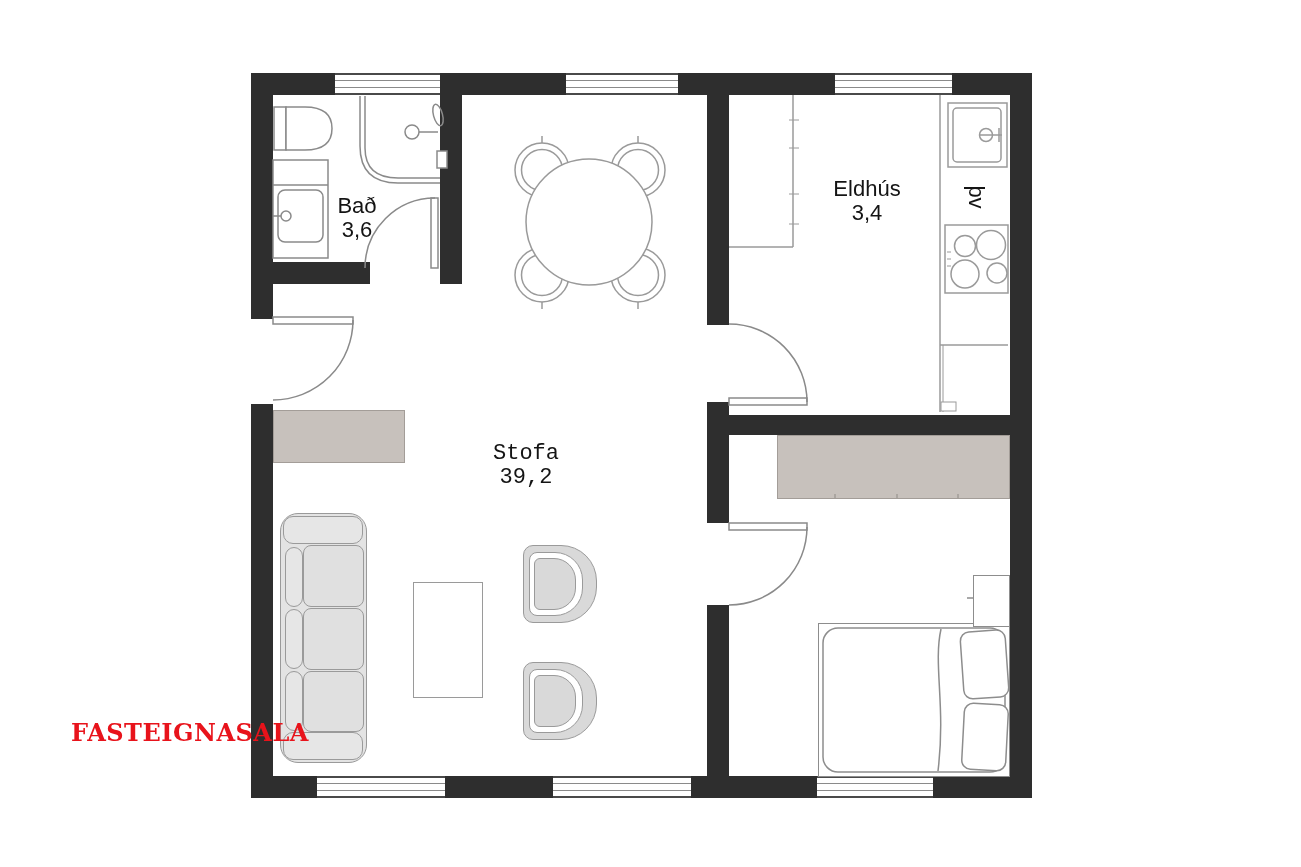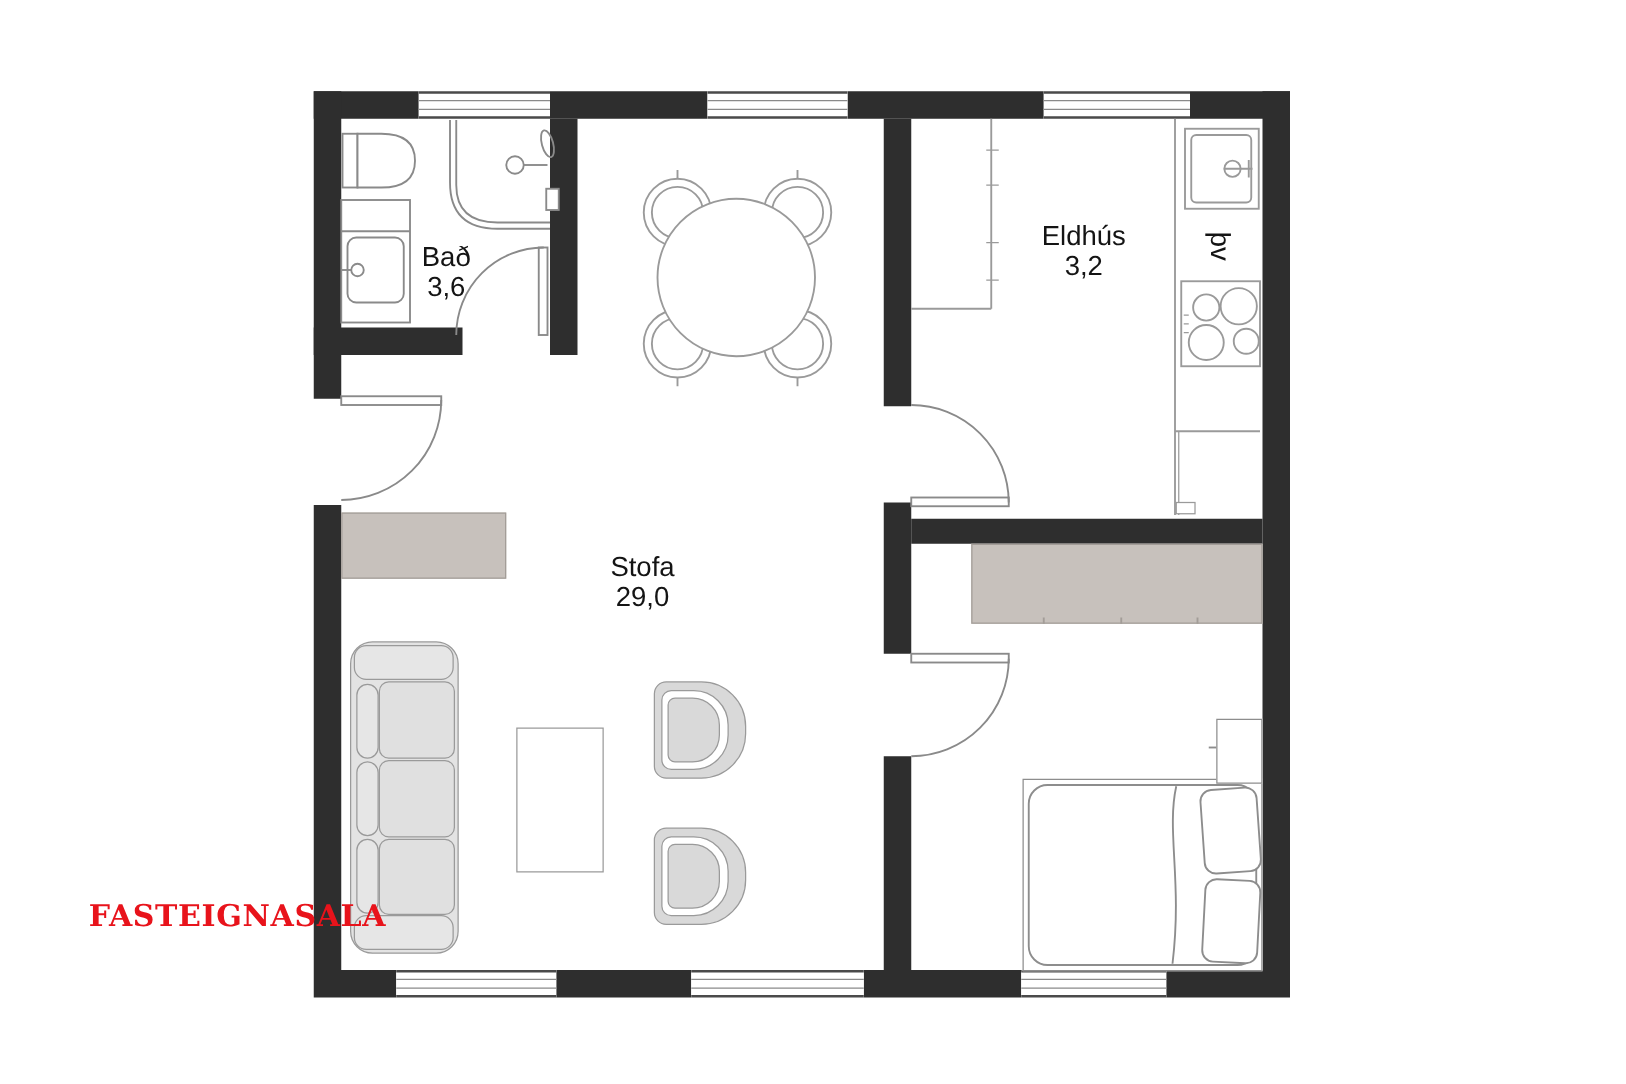--- a/index.html
+++ b/index.html
@@ -220,25 +220,25 @@
       <path d="M835,494 V499 M897,494 V499 M958,494 V499" stroke="#a39d98"></path>
     </g>
   </svg>
 
   <div class="room-label" style="left:287px;top:194px;">
     <span>Bað</span>
     <span class="area">3,6</span>
   </div>
   <div class="room-label" style="left:797px;top:177px;">
     <span>Eldhús</span>
-    <span class="area">3,2</span>
-  </div>
-  <div class="room-label" style="left:444px;top:442px;">
+    <span class="area">3,4</span>
+  </div>
+  <div class="room-label" style="left:456px;top:442px;font-family:Liberation Mono, monospace;">
     <span>Stofa</span>
-    <span class="area">29,0</span>
+    <span class="area">39,2</span>
   </div>
   <div id="pv-label">þv</div>
 
   <div id="logo">
     <div class="small">FASTEIGNASALA</div>
   </div>
 
 </div>
 
 </body></html>

